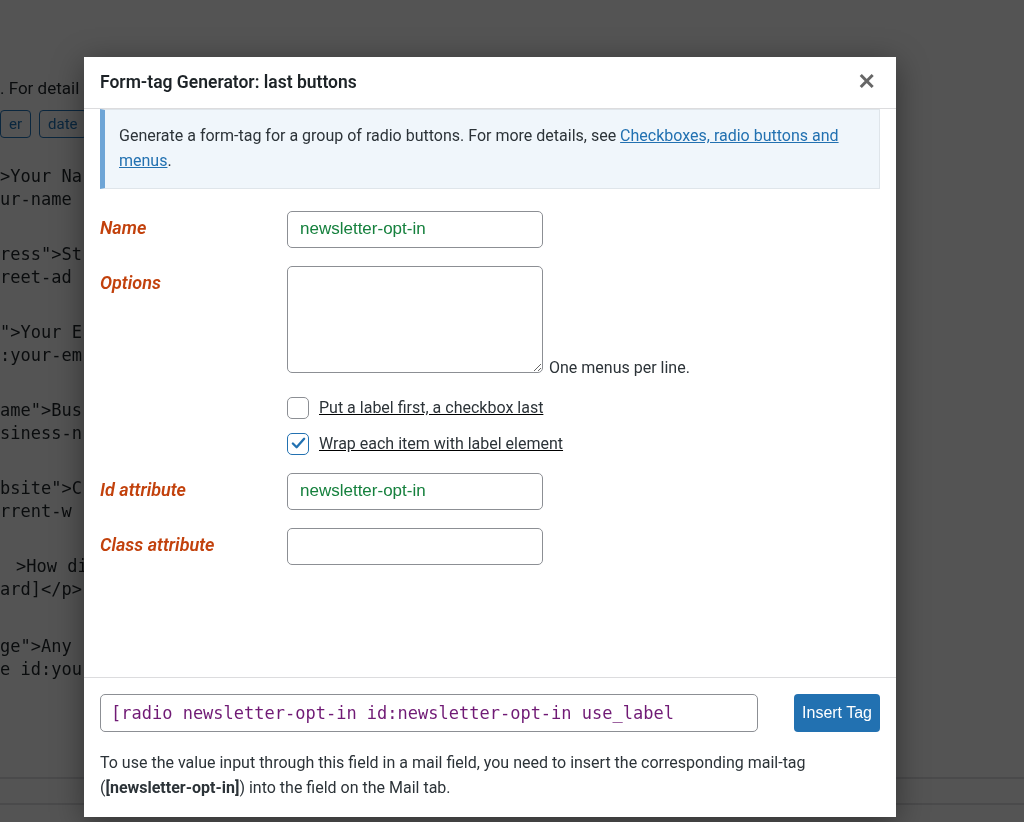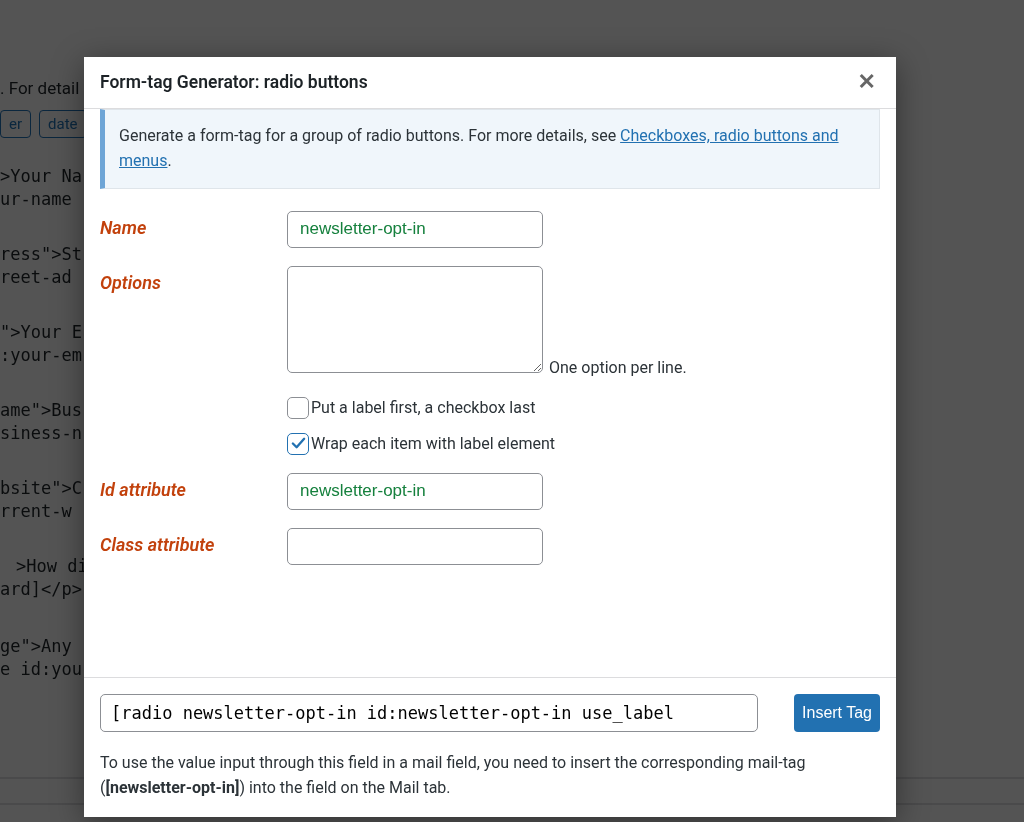--- a/index.html
+++ b/index.html
@@ -129,22 +129,23 @@
     }
     .hint-inline {
       font-size: 16px;
       color: #2c3338;
       margin-left: 6px;
       vertical-align: bottom;
     }
     .checkbox-row {
       display: flex;
       align-items: center;
-      gap: 2px;
+      gap: 10px;
       margin-top: 20px;
+      text-decoration: underline;
     }
     .checkbox-row.after { margin-top: 14px; }
     .checkbox {
       width: 22px;
       height: 22px;
       border: 1.5px solid #8c8f94;
       border-radius: 5px;
       background: #fff;
       display: flex;
       align-items: center;
@@ -176,21 +177,21 @@
       align-items: stretch;
     }
     .tag-output {
       flex: 1;
       height: 38px;
       border: 1px solid #8c8f94;
       border-radius: 5px;
       font-family: "SFMono-Regular", Consolas, Menlo, monospace;
       font-size: 17px;
       padding: 0 10px;
-      color: #000000;
+      color: #701a75;
       background: #fff;
     }
     .insert-btn {
       background: #2271b1;
       color: #fff;
       border: none;
       border-radius: 4px;
       padding: 0 8px;
       font-size: 16px;
       height: 38px;
@@ -230,40 +231,40 @@
   <div class="bg-text bg-code" style="top:636px;left:0;">ge"&gt;Any </div>
   <div class="bg-text bg-code" style="top:659px;left:0;">e id:you</div>
   <div class="bg-divider" style="top:777px;"></div>
   <div class="bg-divider" style="top:803px;"></div>
 </div>
 
 <div class="overlay"></div>
 
 <div class="modal">
   <div class="modal-header">
-    <div class="modal-title">Form-tag Generator: radio buttons</div>
+    <div class="modal-title">Form-tag Generator: last buttons</div>
     <div class="close-icon">✕</div>
   </div>
 
   <div class="modal-body">
     <div class="info-banner">
       <span>Generate a form-tag for a group of radio buttons. For more details, see </span><a href="#">Checkboxes, radio buttons and menus</a><span>.</span>
     </div>
 
     <div class="form-row">
       <div class="form-label">Name</div>
       <div class="form-control-cell">
         <input type="text" class="text-input" value="newsletter-opt-in" style="">
       </div>
     </div>
 
     <div class="form-row tight">
       <div class="form-label">Options</div>
       <div class="form-control-cell">
-        <textarea class="textarea-input" style=""></textarea><span class="hint-inline">One option per line.</span>
+        <textarea class="textarea-input" style=""></textarea><span class="hint-inline">One menus per line.</span>
 
         <div class="checkbox-row">
           <div class="checkbox">
             
           </div>
           <span class="checkbox-label">Put a label first, a checkbox last</span>
         </div>
 
         <div class="checkbox-row after">
           <div class="checkbox checked">

